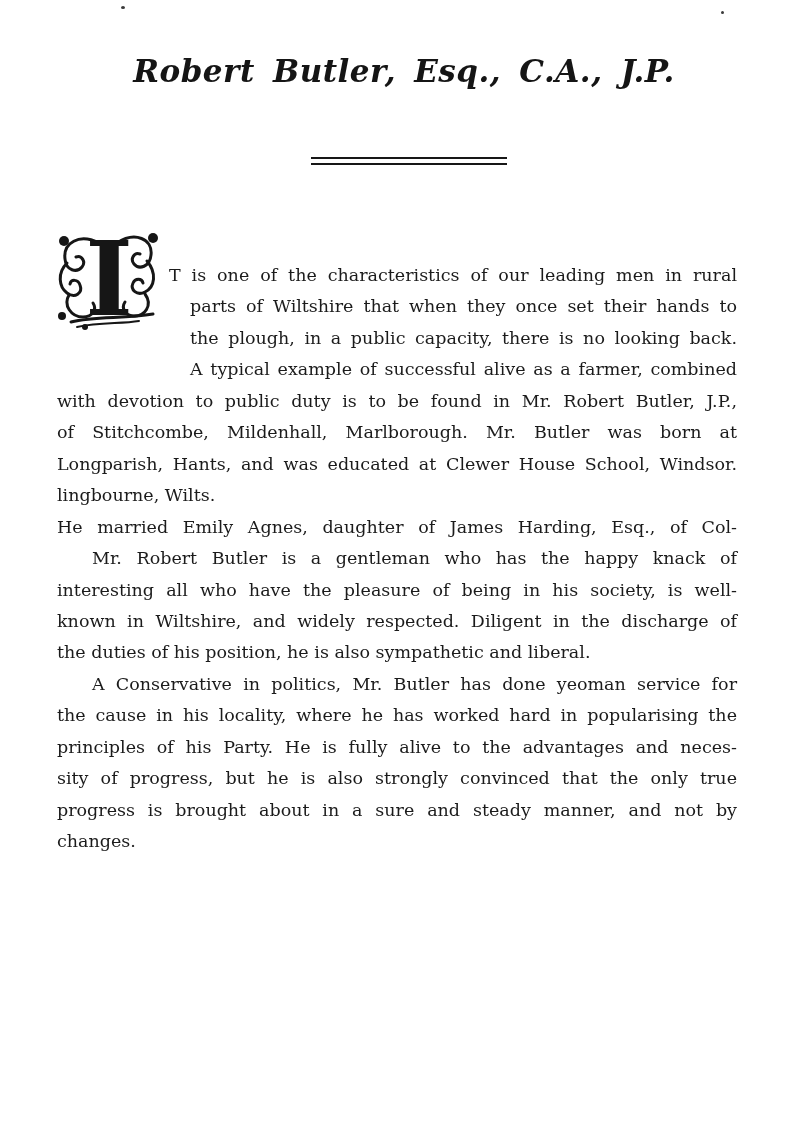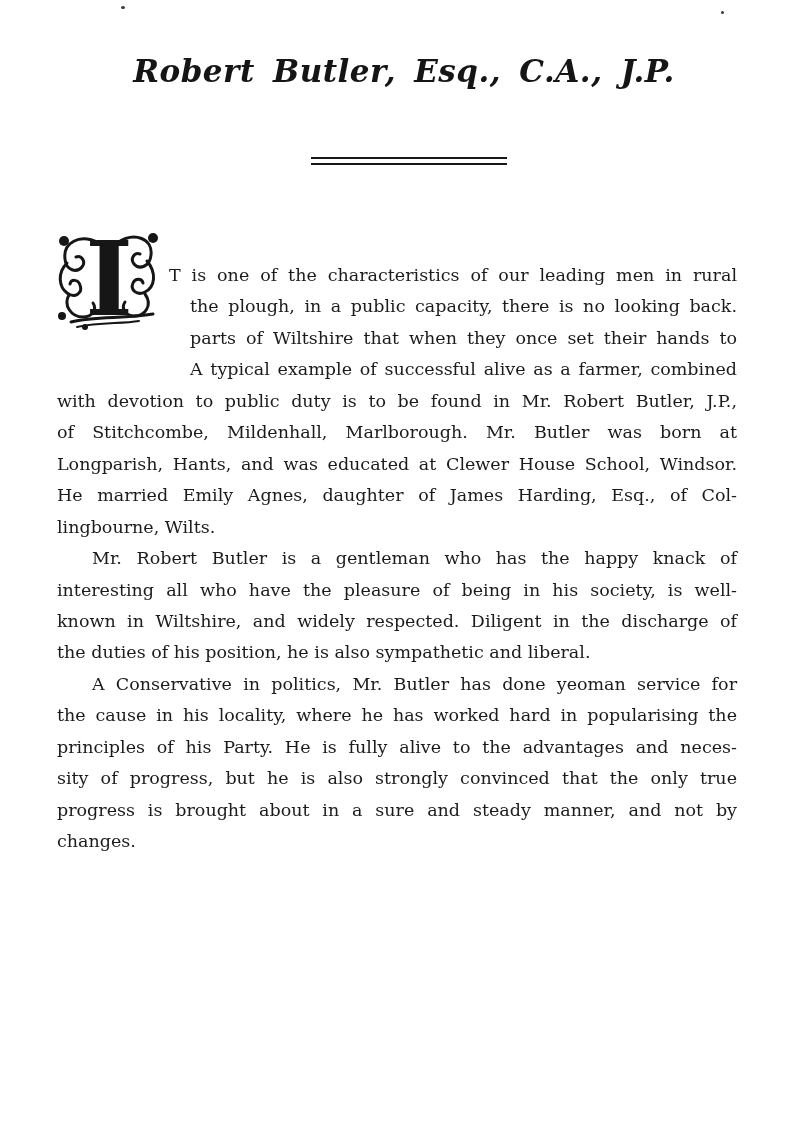--- a/index.html
+++ b/index.html
@@ -94,28 +94,28 @@
       <text class="ink" x="54" y="86" text-anchor="middle" font-size="102" font-weight="bold">I</text>
 
       <path class="curl" d="M16,93 C40,87 70,90 98,85"></path>
       <path class="thin" d="M22,98 C45,93 66,95 84,92"></path>
     </svg>
   </div>
 
   <div class="textblock">
 
     <div class="line jline dc1">T is one of the characteristics of our leading men in rural</div>
+    <div class="line jline dc2">parts of Wiltshire that when they once set their hands to</div>
     <div class="line jline dc2">the plough, in a public capacity, there is no looking back.</div>
-    <div class="line jline dc2">parts of Wiltshire that when they once set their hands to</div>
     <div class="line jline dc2">A typical example of successful alive as a farmer, combined</div>
     <div class="line jline">with devotion to public duty is to be found in Mr. Robert Butler, J.P.,</div>
     <div class="line jline">of Stitchcombe, Mildenhall, Marlborough.  Mr. Butler was born at</div>
     <div class="line jline">Longparish, Hants, and was educated at Clewer House School, Windsor.</div>
+    <div class="line lline">lingbourne, Wilts.</div>
     <div class="line jline">He married Emily Agnes, daughter of James Harding, Esq., of Col-</div>
-    <div class="line lline">lingbourne, Wilts.</div>
 
     <div class="line jline indent">Mr. Robert Butler is a gentleman who has the happy knack of</div>
     <div class="line jline">interesting all who have the pleasure of being in his society, is well-</div>
     <div class="line jline">known in Wiltshire, and widely respected.  Diligent in the discharge of</div>
     <div class="line lline">the duties of his position, he is also sympathetic and liberal.</div>
 
     <div class="line jline indent">A Conservative in politics, Mr. Butler has done yeoman service for</div>
     <div class="line jline">the cause in his locality, where he has worked hard in popularising the</div>
     <div class="line jline">principles of his Party.  He is fully alive to the advantages and neces-</div>
     <div class="line jline">sity of progress, but he is also strongly convinced that the only true</div>

